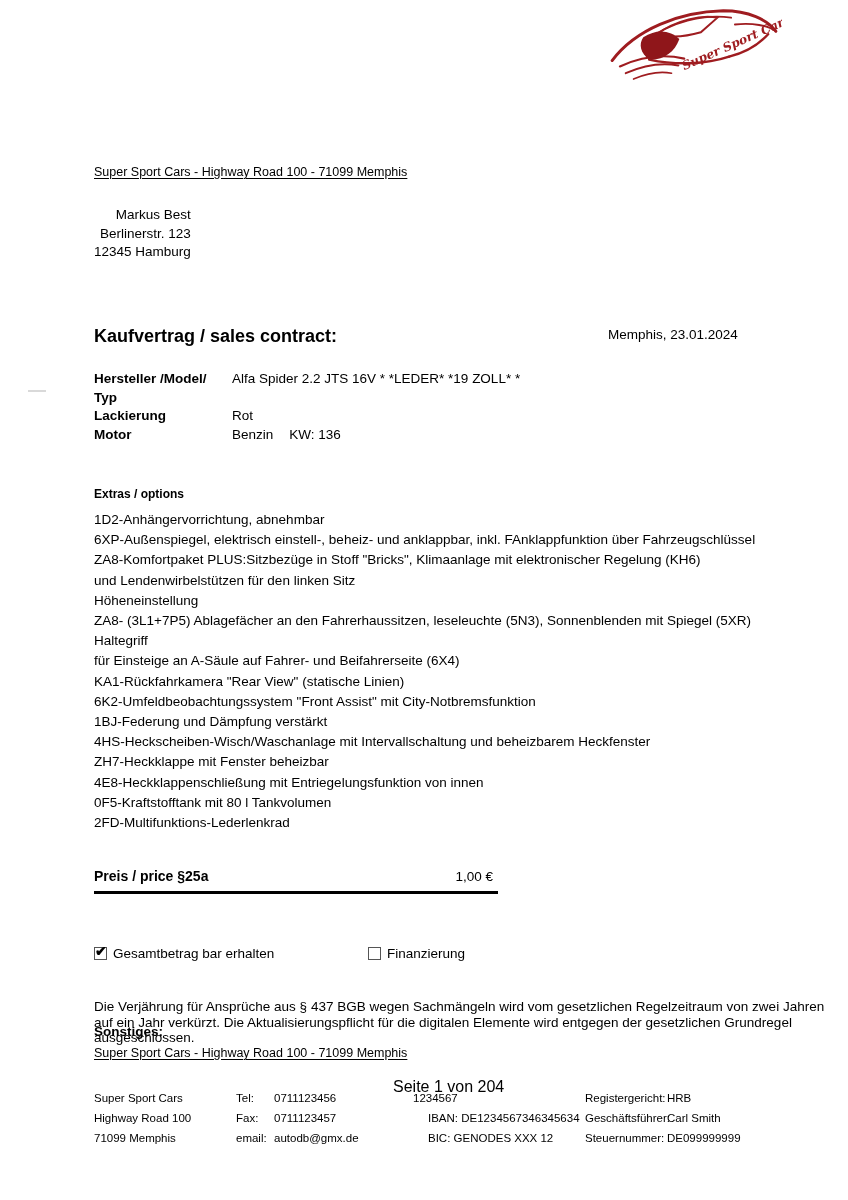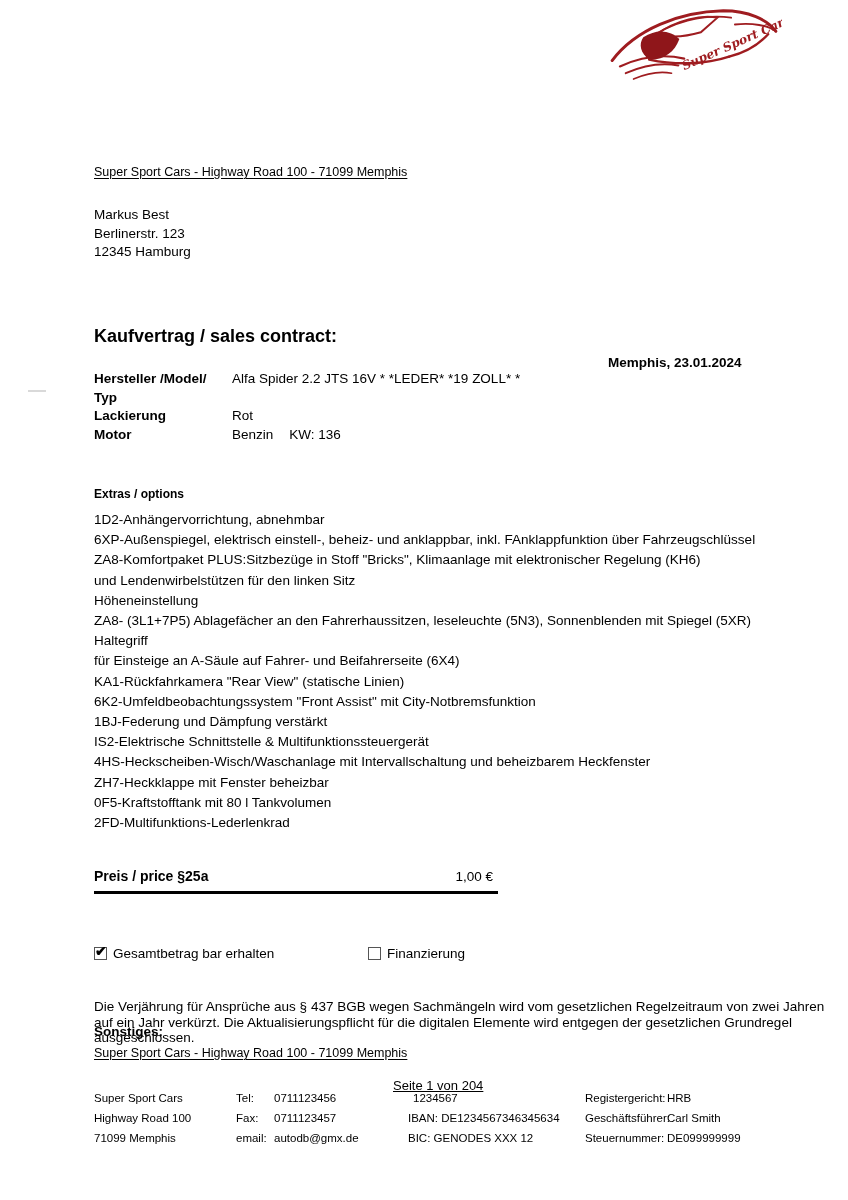--- a/index.html
+++ b/index.html
@@ -12,28 +12,28 @@
   .abs { position:absolute; }
   .b { font-weight:bold; }
   .ul { text-decoration:underline; text-underline-offset:2px; }
 
   
   .logo { left:606px; top:4px; width:176px; height:78px; }
   .logo svg { width:100%; height:100%; display:block; }
 
   
   .sender-line  { left:94px; top:165px; font-size:12.5px; }
-  .recipient    { left:94px; top:206px; line-height:18.5px; font-size:13.5px; }
+  .recipient    { left:94px; top:206px; line-height:18.5px; font-size:13.5px;text-align:right; }
 
   .fold-mark { left:28px; top:390px; width:18px; height:2px; background:#d9d9d9; }
 
   
   .title-row   { left:94px; top:326px; width:650px; height:20px; }
   .title-label { font-size:18px; }
-  .place-date  { position:absolute; left:514px; top:1px; font-size:13.5px; font-weight:bold;margin-top:28px; }
+  .place-date  { position:absolute; left:514px; top:1px; font-size:13.5px; font-weight:normal; }
 
   
   .vehicle { left:94px; top:370px; line-height:18.5px; }
   .vrow { display:flex; }
   .vlabel { width:138px; font-weight:bold; flex:0 0 138px; }
   .vval2 { margin-left:16px; }
 
   
   .extras-heading { left:94px; top:487px; font-size:12px; }
   .extras-list { left:94px; top:510px; width:746px; line-height:20.2px; }
@@ -56,27 +56,27 @@
   }
   .cb1 { left:0; }   .cb1-label { position:absolute; left:19px; top:0; }
   .cb2 { left:274px; } .cb2-label { position:absolute; left:293px; top:0; }
 
   
   .misc-heading { left:94px; top:981px;margin-top:43px; }
   .misc-text { left:94px; top:999px; width:748px; line-height:15.6px; }
   .footer-sender-line { left:94px; top:1046px; font-size:12.5px; }
 
   
-  .page-counter { left:393px; top:1078px; font-size:13px;text-decoration:underline; }
+  .page-counter { left:393px; top:1078px; font-size:16px; }
   .footer { left:0; top:1092px; width:848px; font-size:11.5px; }
   .frow { position:relative; height:20px; }
   .fc1 { position:absolute; left:94px; }
   .fc2 { position:absolute; left:236px; }
   .fc2 .flabel { display:inline-block; width:38px; }
-  .fc3 { position:absolute; left:408px; }
+  .fc3 { position:absolute; left:428px; }
   .fc3i { position:absolute; left:413px; }
   .fc4 { position:absolute; left:585px; }
   .fc4 .flabel { display:inline-block; width:82px; }
 </style>
 </head>
 <body>
 
 <div class="page">
 
   <div class="abs logo">
@@ -134,23 +134,23 @@
     <div>6XP-Außenspiegel, elektrisch einstell-, beheiz- und anklappbar, inkl. FAnklappfunktion über Fahrzeugschlüssel</div>
     <div>ZA8-Komfortpaket PLUS:Sitzbezüge in Stoff "Bricks", Klimaanlage mit elektronischer Regelung (KH6)</div>
     <div>und Lendenwirbelstützen für den linken Sitz</div>
     <div>Höheneinstellung</div>
     <div>ZA8- (3L1+7P5) Ablagefächer an den Fahrerhaussitzen, leseleuchte (5N3), Sonnenblenden mit Spiegel (5XR)</div>
     <div>Haltegriff</div>
     <div>für Einsteige an A-Säule auf Fahrer- und Beifahrerseite (6X4)</div>
     <div>KA1-Rückfahrkamera "Rear View" (statische Linien)</div>
     <div>6K2-Umfeldbeobachtungssystem "Front Assist" mit City-Notbremsfunktion</div>
     <div>1BJ-Federung und Dämpfung verstärkt</div>
-    <div>IS2-Elektrische Schnittstelle &amp; Multifunktionssteuergerät</div>
     <div>4HS-Heckscheiben-Wisch/Waschanlage mit Intervallschaltung und beheizbarem Heckfenster</div>
     <div>ZH7-Heckklappe mit Fenster beheizbar</div>
+    <div>4E8-Heckklappenschließung mit Entriegelungsfunktion von innen</div>
     <div>0F5-Kraftstofftank mit 80 l Tankvolumen</div>
     <div>2FD-Multifunktions-Lederlenkrad</div>
   </div>
 
   <div class="abs price">
     <span class="b price-label">Preis / price §25a</span>
     <span class="price-value">1,00 €</span>
     <div class="price-rule"></div>
   </div>
 

